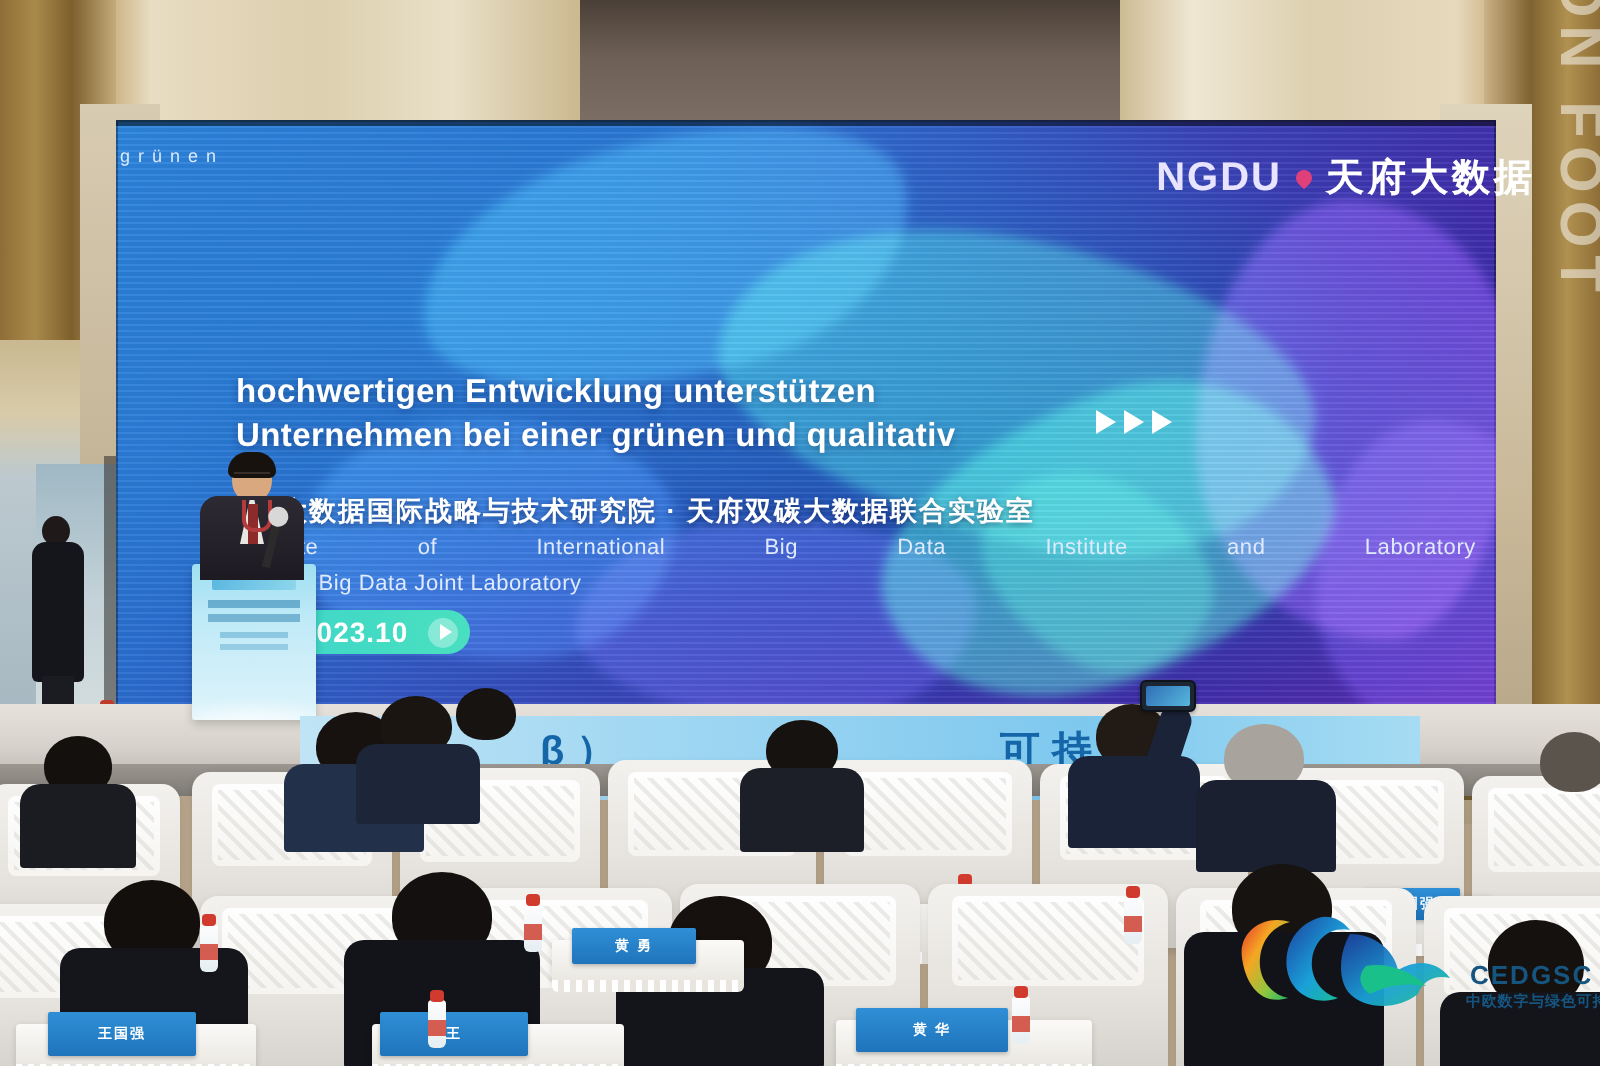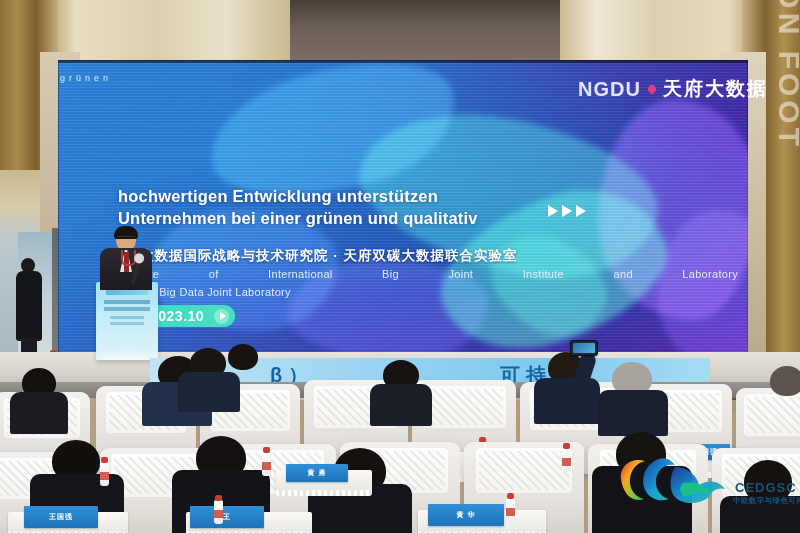--- a/index.html
+++ b/index.html
@@ -245,21 +245,21 @@
       <i></i>
     </div>
 
   <div class="org-cn">大数据国际战略与技术研究院 · 天府双碳大数据联合实验室</div>
 
   <div class="org-en1">
     <span>Institute</span>
     <span>of</span>
     <span>International</span>
     <span>Big</span>
-    <span>Joint</span>
+    <span>Data</span>
     <span>Institute</span>
     <span>and</span>
     <span>Laboratory</span>
   </div>
   <div class="org-en2">Carbon Big Data Joint Laboratory</div>
 
   <div class="datepill">
     <span class="d">2023.10</span>
     <span class="pbtn">
         <i></i>

